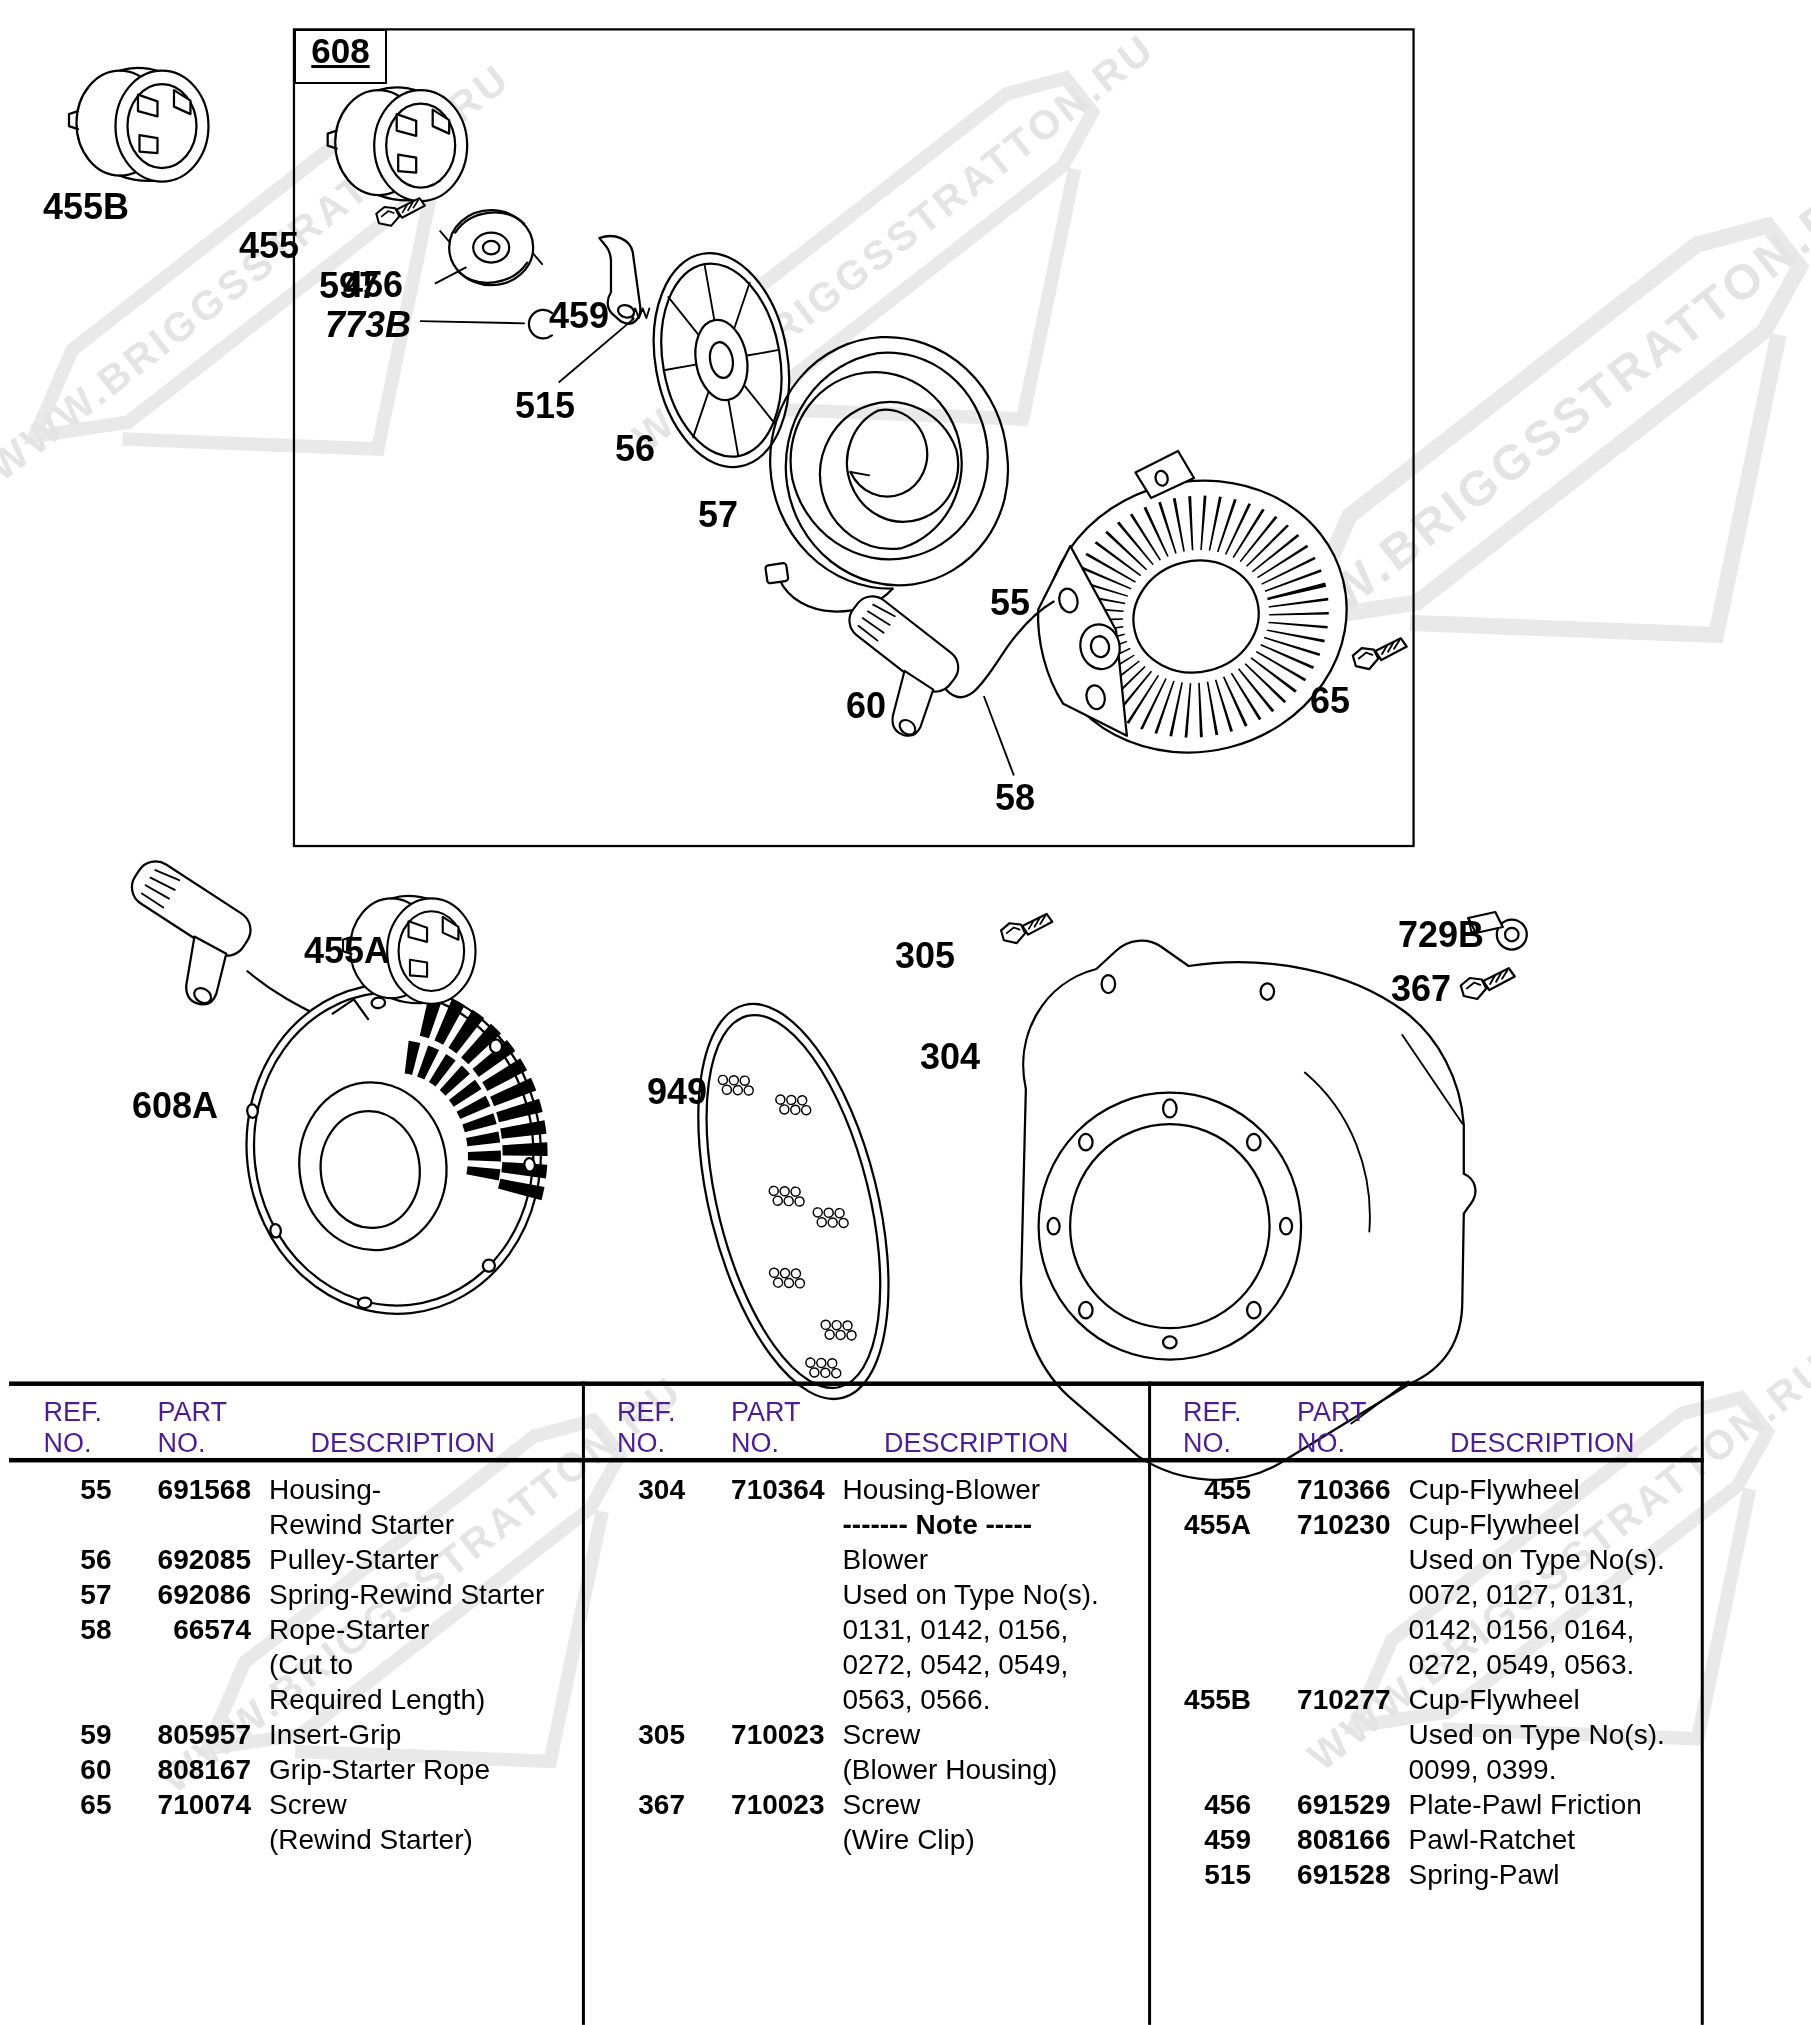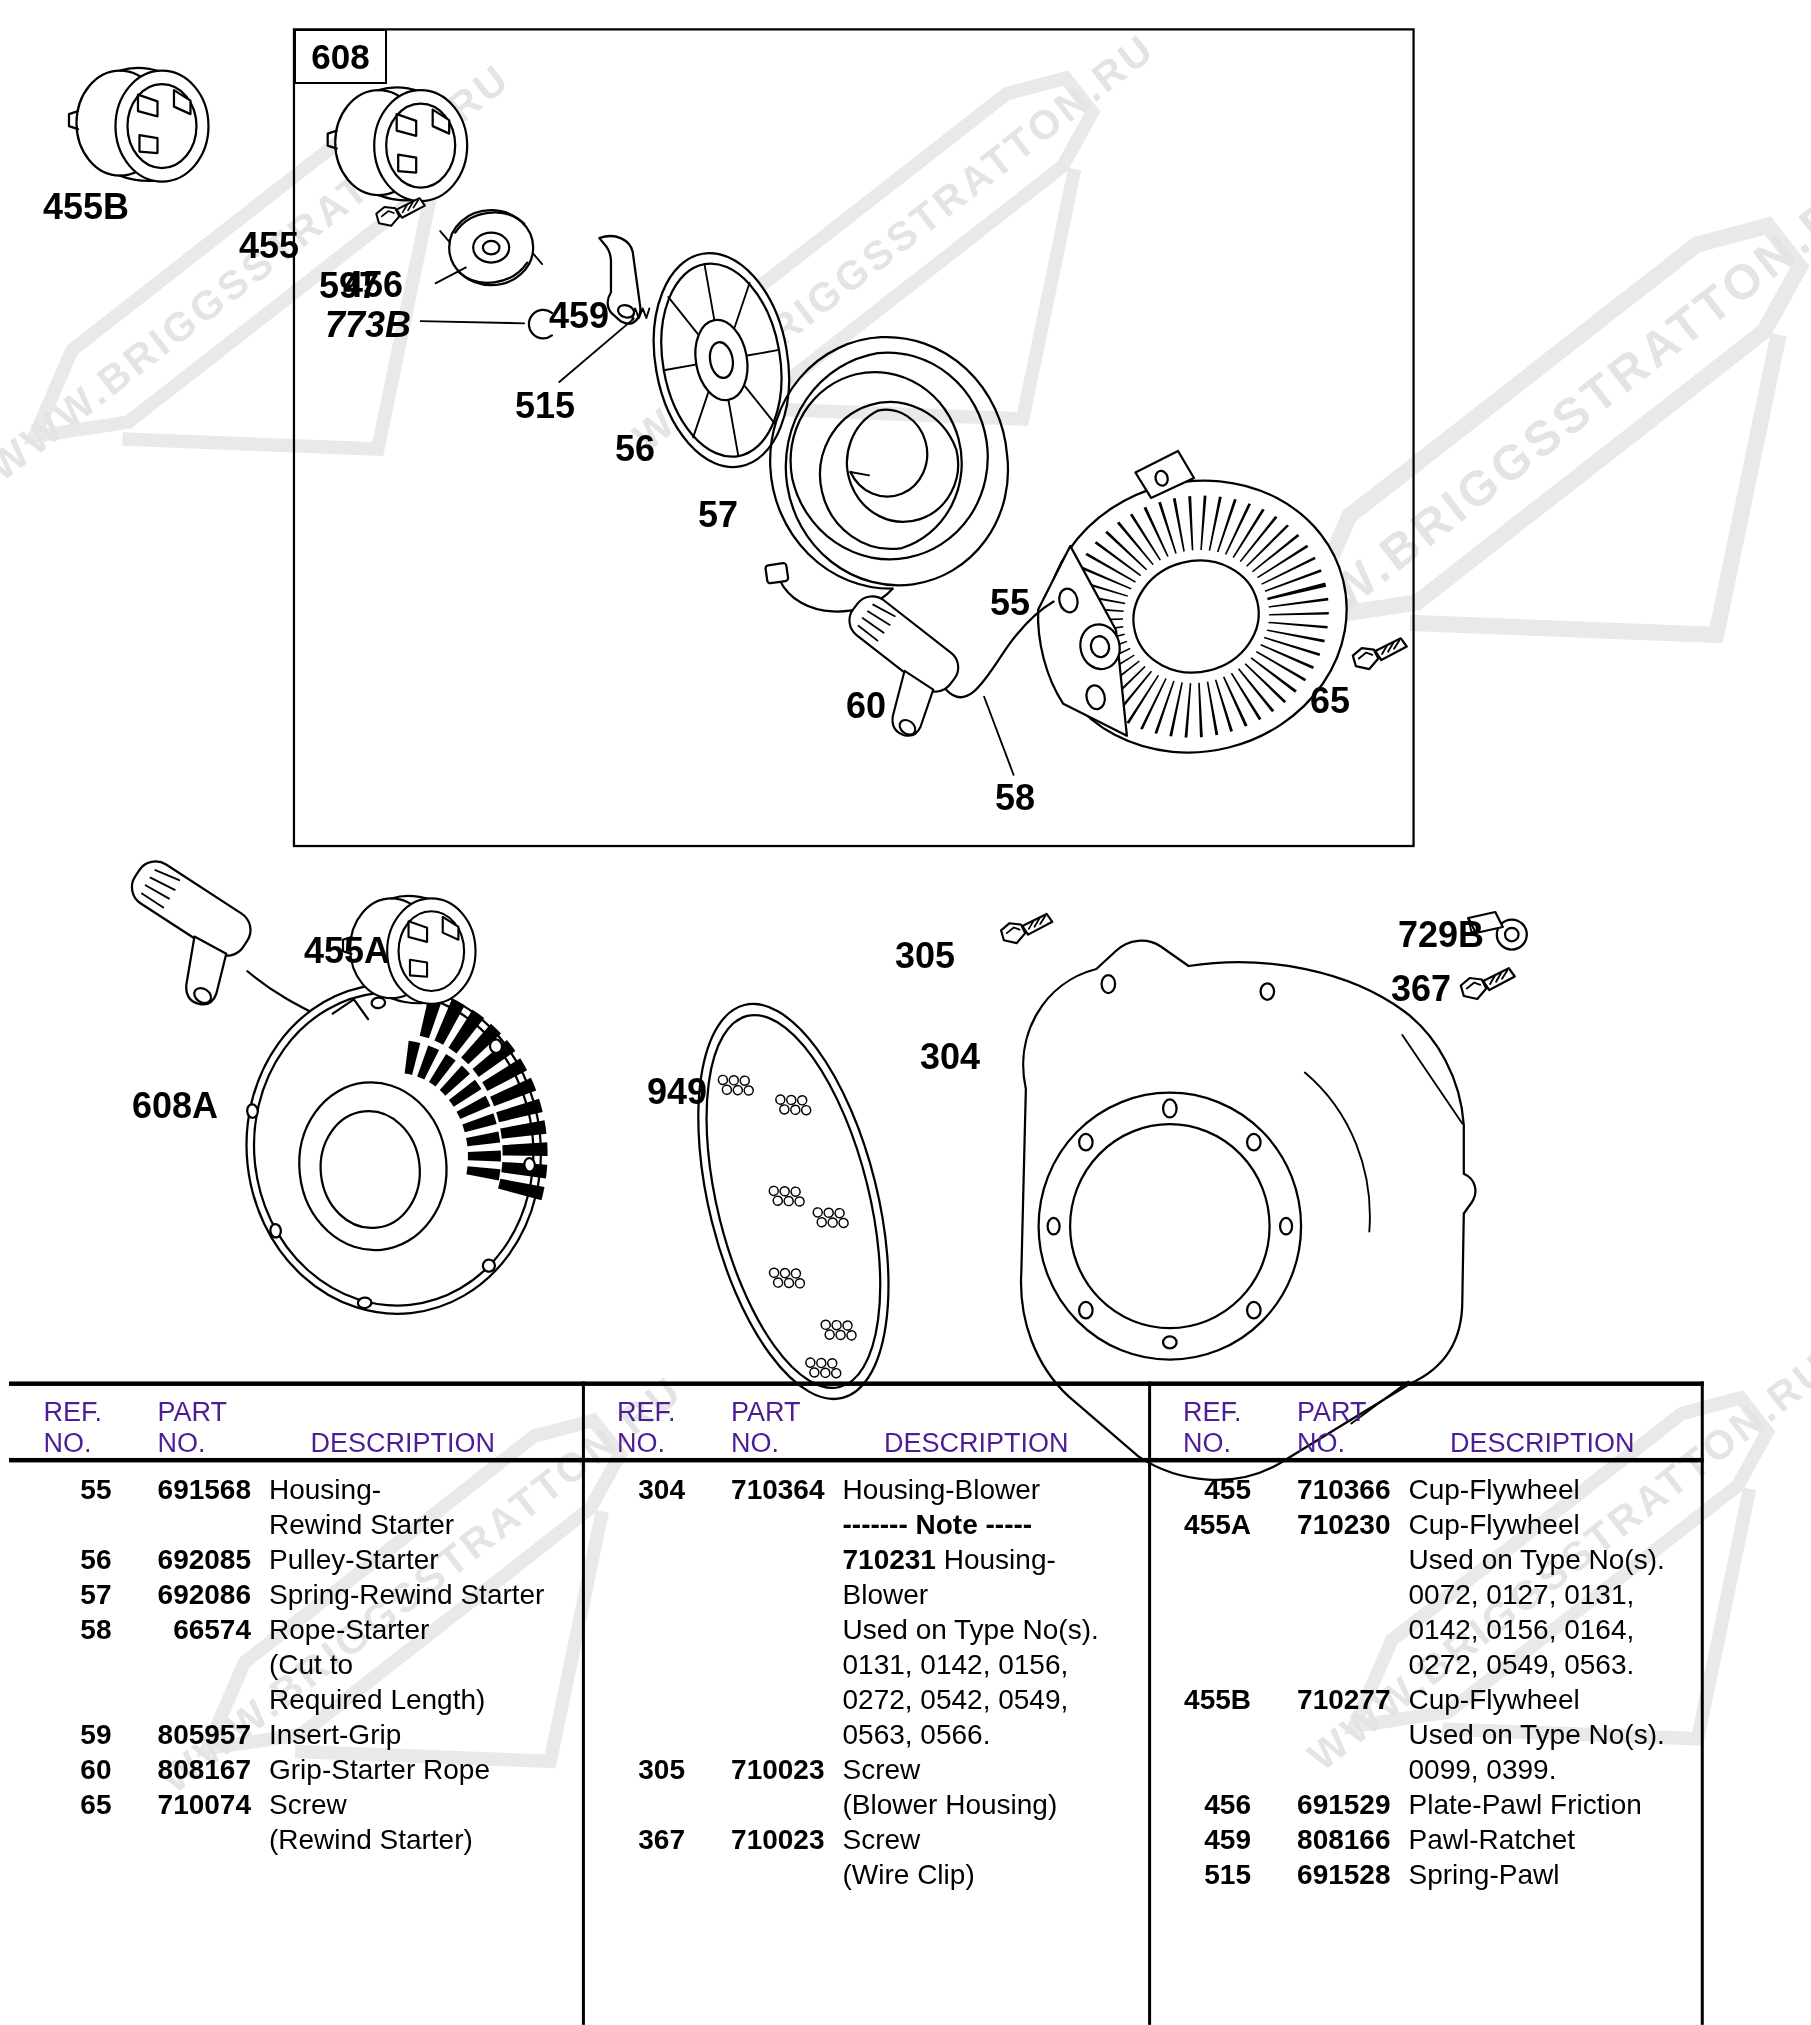--- a/index.html
+++ b/index.html
@@ -11,22 +11,22 @@
   .nf{fill:none;stroke:#000;stroke-width:3;stroke-linejoin:round;stroke-linecap:round;}
   .thin{stroke-width:2.5;}
   
   .wm-band{fill:#ffffff;stroke:#e9e9e9;stroke-width:18;stroke-linejoin:miter;}
   .wm-tri{fill:none;stroke:#e9e9e9;stroke-width:18;}
   .wm-text{fill:#e4e4e4;font-family:"Liberation Sans",sans-serif;font-weight:bold;
            font-size:54px;letter-spacing:5px;}
   
   .fig-label{position:absolute;font-weight:bold;font-size:36px;color:#000;white-space:nowrap;}
   .box-label{position:absolute;left:294px;top:29px;width:89px;height:51px;border:2.3px solid #000;
-             display:flex;align-items:center;justify-content:center;
-             font-weight:bold;font-size:35px;background:transparent;}
+             display:flex;align-items:flex-start;justify-content:center;
+             font-weight:bold;font-size:35px;background:transparent;text-decoration:underline;}
   .tgroup-head{position:absolute;height:72px;}
   .th{position:absolute;font-size:27px;color:#4c1d95;white-space:nowrap;}
   .tgroup-rows{position:absolute;top:1472px;}
   .trow{display:flex;height:35px;line-height:35px;font-size:28px;color:#000;}
   .c-ref{width:95px;margin-left:6px;text-align:right;font-weight:bold;flex:none;}
   .c-part{width:129px;margin-left:10.5px;text-align:right;font-weight:bold;flex:none;}
   .c-desc{margin-left:18px;white-space:nowrap;}
   .c-desc.bold{font-weight:bold;}
 </style>
 </head>
@@ -341,25 +341,20 @@
           <span class="c-desc">Housing-Blower</span>
         </div>
         <div class="trow">
           <span class="c-ref"></span>
           <span class="c-part"></span>
           <span class="c-desc bold">------- Note -----</span>
         </div>
         <div class="trow">
           <span class="c-ref"></span>
           <span class="c-part"></span>
-          <span class="c-desc"><b>710231</b> Housing-</span>
-        </div>
-        <div class="trow">
-          <span class="c-ref"></span>
-          <span class="c-part"></span>
           <span class="c-desc">Blower</span>
         </div>
         <div class="trow">
           <span class="c-ref"></span>
           <span class="c-part"></span>
           <span class="c-desc">Used on Type No(s).</span>
         </div>
         <div class="trow">
           <span class="c-ref"></span>
           <span class="c-part"></span>

